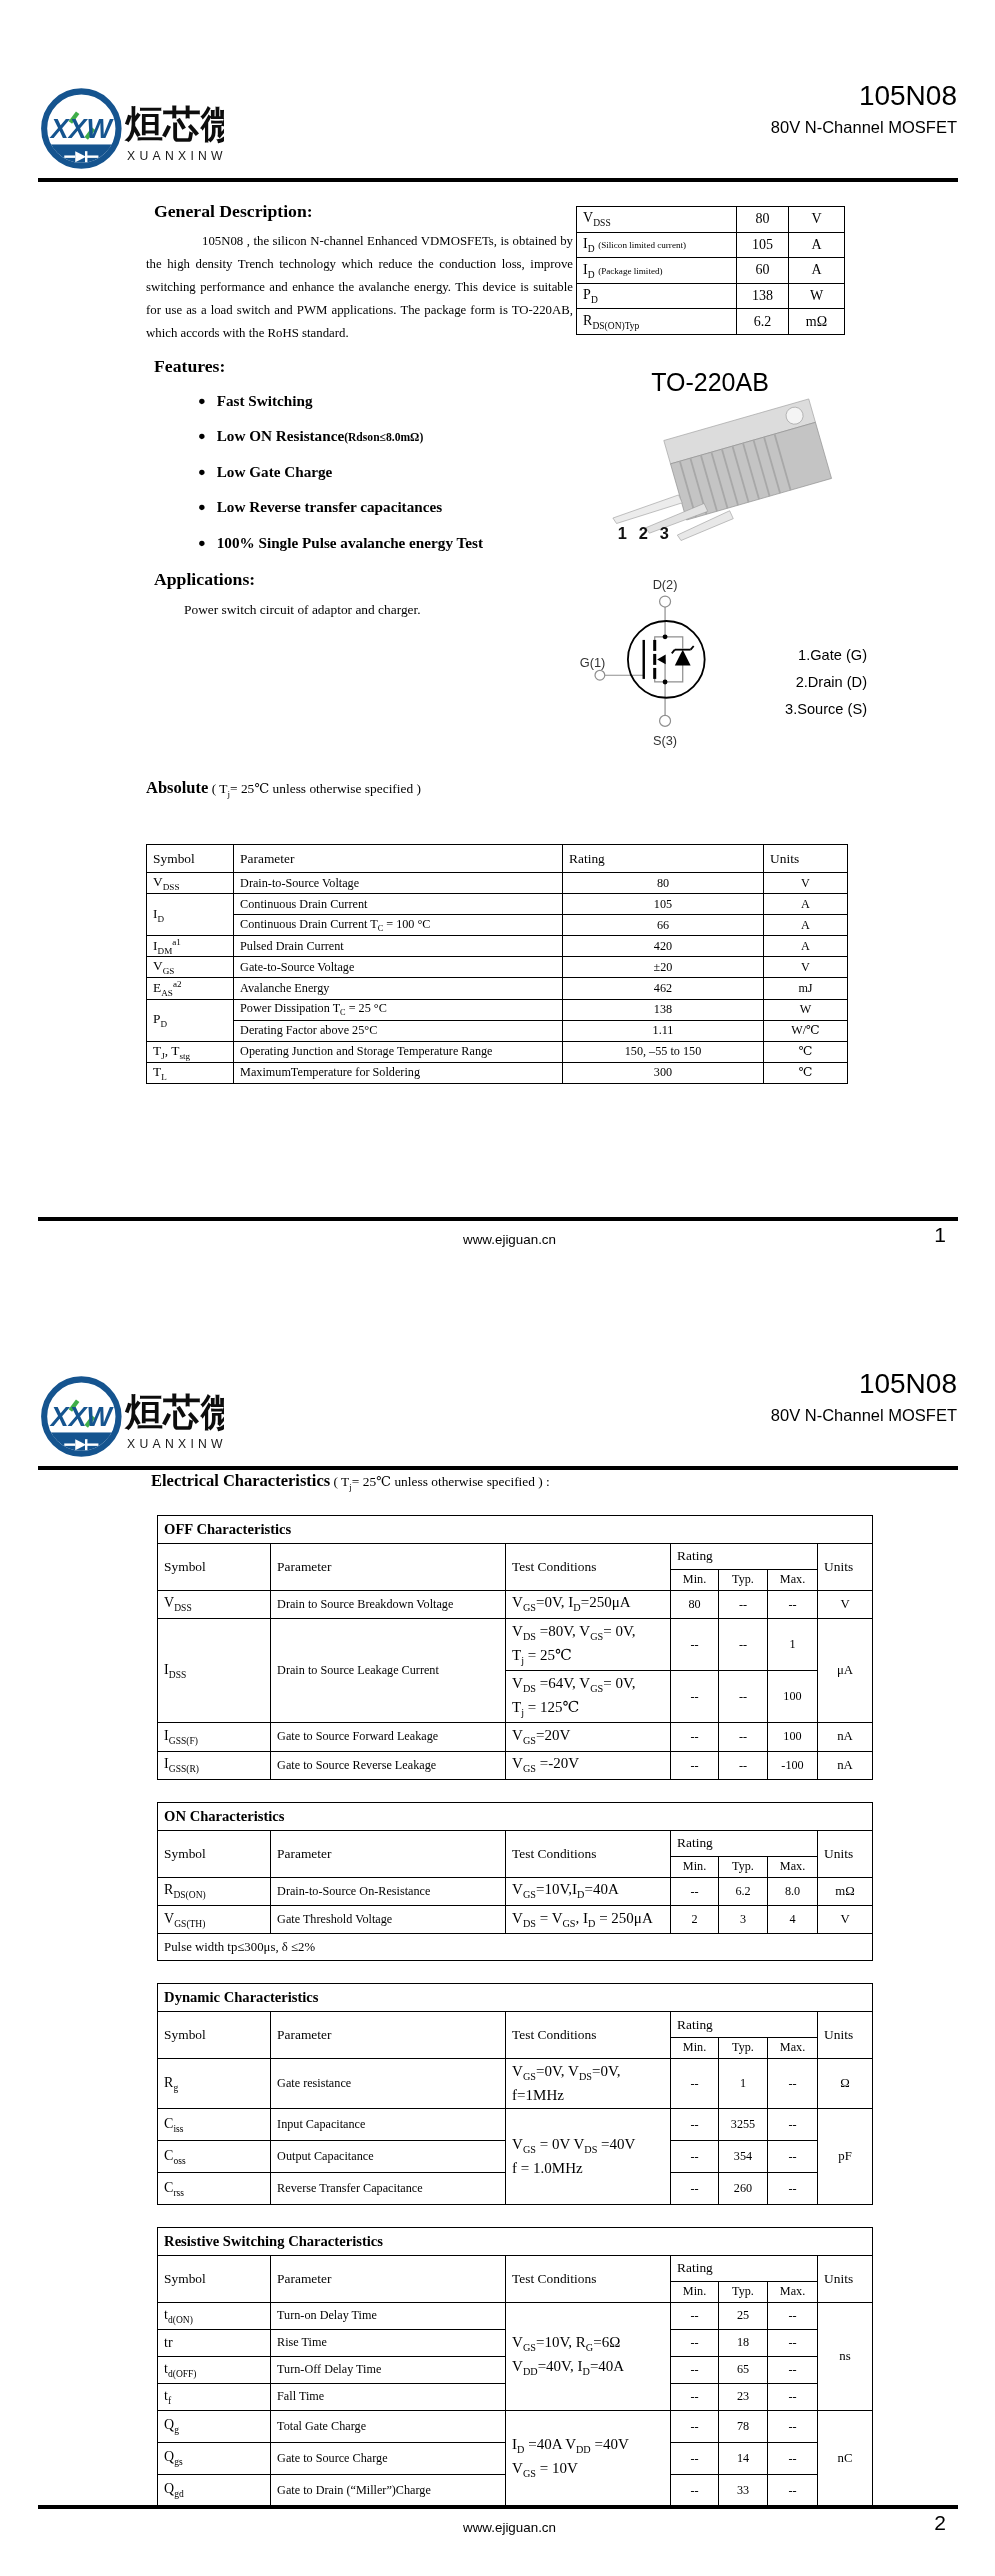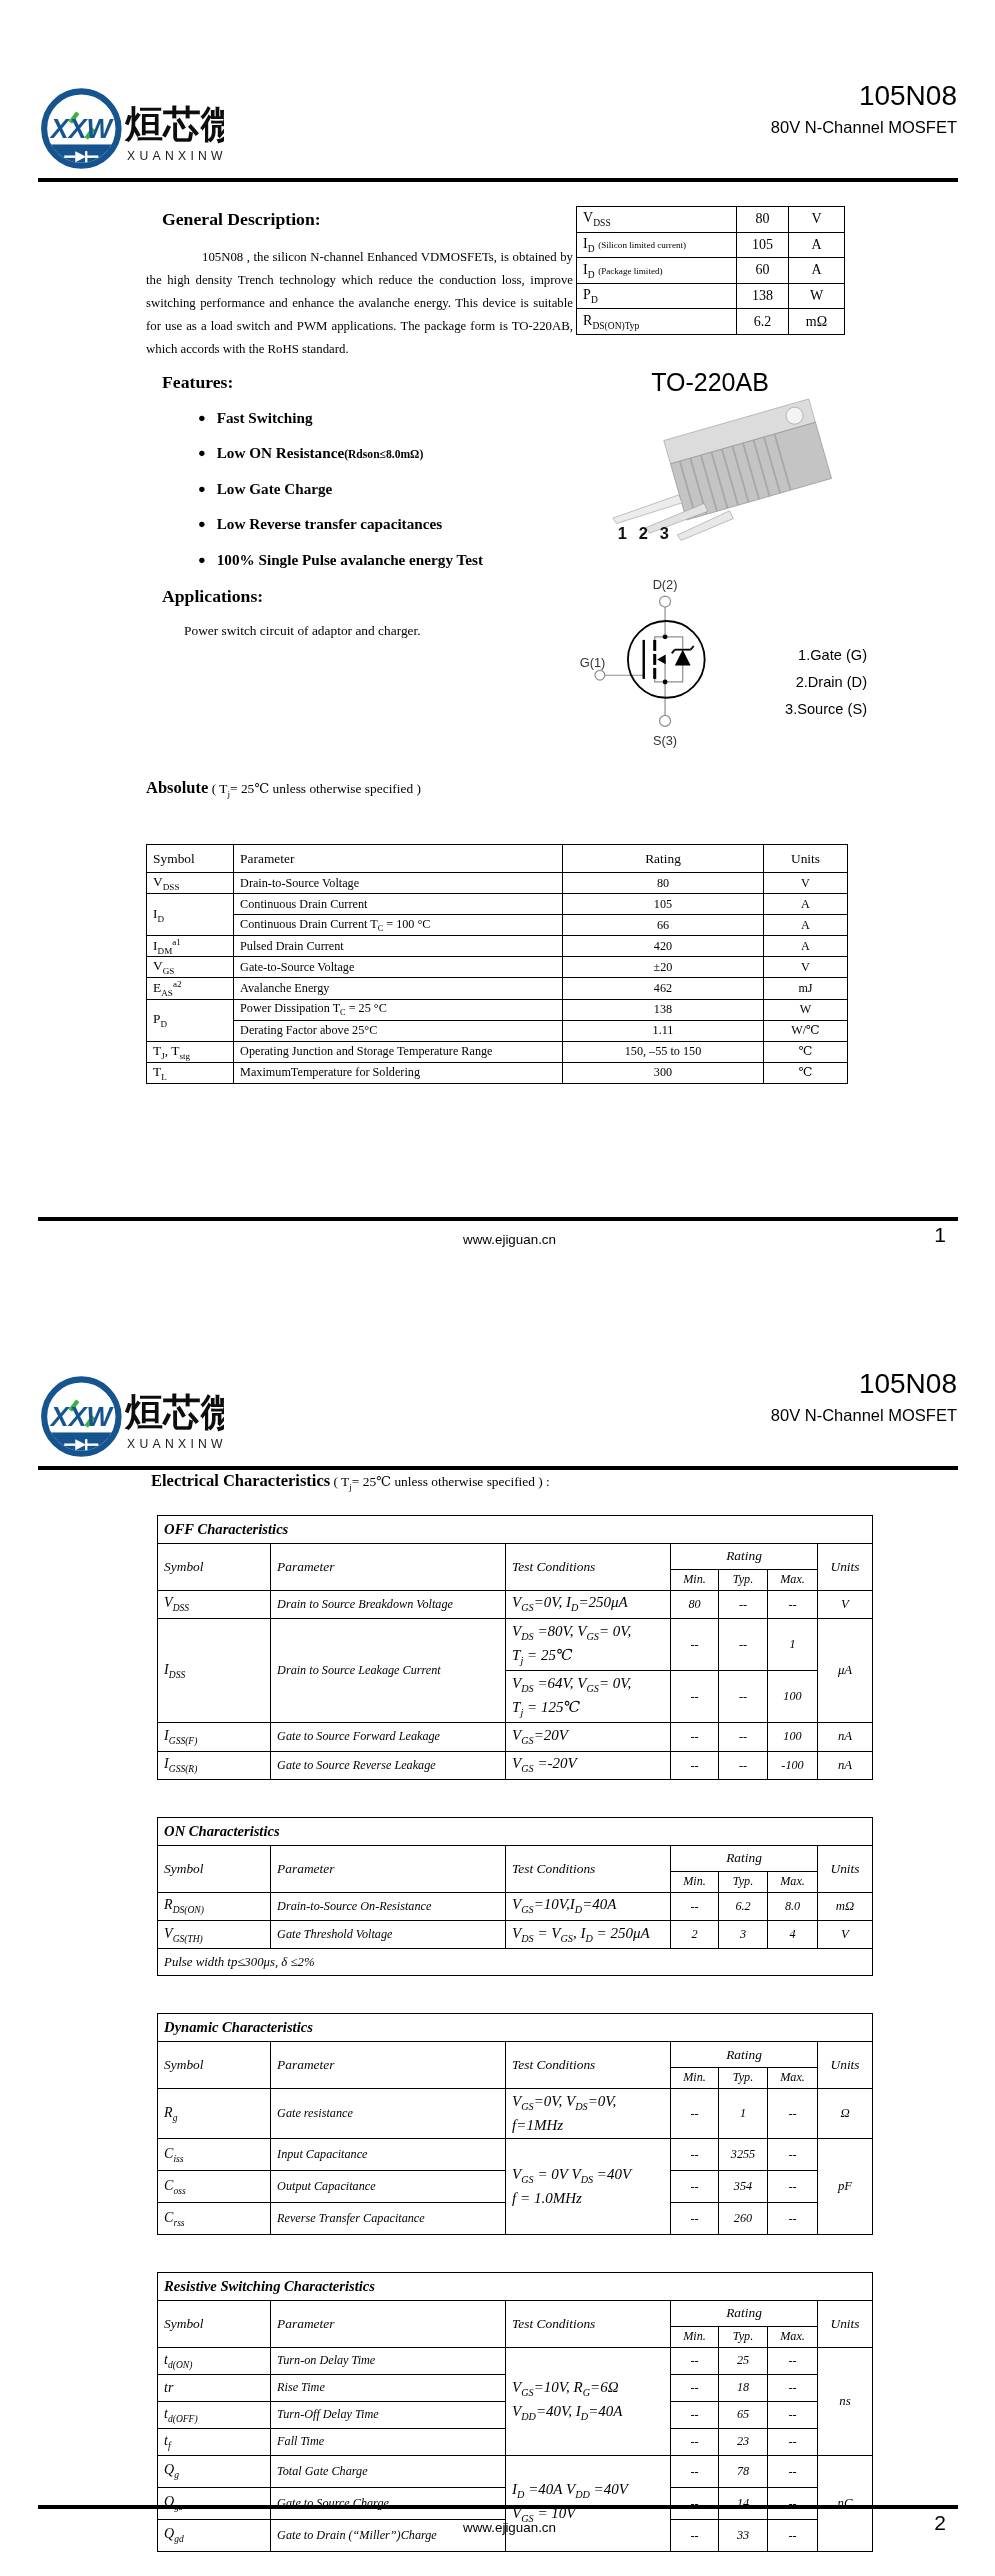--- a/index.html
+++ b/index.html
@@ -15,21 +15,21 @@
              font-size:16.5px; }
   .hd-rule { position:absolute; left:38px; width:920px; top:178px; height:4.3px; background:#000; }
   .ft-rule { position:absolute; left:38px; width:920px; top:1217px; height:4.3px; background:#000; }
   .ft-url  { position:absolute; left:12px; width:100%; top:1232px; text-align:center;
              font-family:"Liberation Sans","DejaVu Sans",sans-serif; font-size:13.4px; }
   .ft-page { position:absolute; right:49px; top:1223px; font-family:"Liberation Sans","DejaVu Sans",sans-serif;
              font-size:21px; }
 
   
   .col-left { position:absolute; left:146px; top:193px; width:427px; }
-  .sec-title { font-size:17.7px; font-weight:bold; margin:16px; }
+  .sec-title { font-size:17.7px; font-weight:bold; margin:8px; }
   .gd-body { font-size:12.8px; line-height:23px; text-align:justify; margin:4.9px 0 0 0; text-indent:56px; }
   .feat-list { margin-top:14.6px; }
   .feat-item { padding-left:52px; font-size:15.2px; font-weight:bold; margin-bottom:15.2px; line-height:18.3px; }
   .bullet { display:inline-block; margin-right:11px; font-size:12.8px; transform:translateY(-1.2px); }
   .feat-note { font-size:11.6px; }
   .apps-title { margin-top:2.4px; }
   .apps-body { font-size:13.4px; margin:12.2px 0 0 38px; }
 
   
   .qs-table { position:absolute; left:576px; top:206px; width:268px; border-collapse:collapse;
@@ -48,28 +48,28 @@
 
   
   .abs-head { position:absolute; left:146px; top:778px; font-size:13.4px; }
   .abs-head b { font-size:16.5px; }
   .abs-table { position:absolute; left:146px; top:844px; width:701px; border-collapse:collapse;
                table-layout:fixed; border:1.8px solid #000; }
   .abs-table td { border:1.2px solid #000; padding:0.6px 6.1px; height:21px; }
   .abs-table tr.hd td { height:28px; font-size:13.4px; }
   .a-sym { font-size:13.4px; } .a-par { font-size:12.2px; }
   .a-val, .a-unit { text-align:center; font-size:12.2px; }
-  .ctr { text-align:center; }
+  .ctr { }
 
   
   .ec-head { position:absolute; left:151px; top:183px; font-size:13.4px; }
   .ec-head b { font-size:16.5px; }
   .char-wrap { position:absolute; left:157px; top:227px; width:714px; }
   table.char { width:714px; border-collapse:collapse; table-layout:fixed; border:1.8px solid #000;
-               margin-bottom:37px;font-style:italic; }
+               margin-bottom:22px; }
   table.char td { border:1.2px solid #000; padding:1.8px 6.1px; }
   table.char tr.sec td { font-size:14.6px; font-weight:bold; height:28px; border-bottom:1.8px solid #000; }
   table.char tr.ch1 td { font-size:13.4px; height:25.6px; }
   table.char tr.ch2 td { font-size:12.2px; height:21px; text-align:center; }
   .c-sym { font-size:14px; } .c-par { font-size:12.2px; }
   .c-cond { font-size:15px; line-height:1.45; }
   .c-val { font-size:12.2px; text-align:center; }
   .c-unit { font-size:12.8px; text-align:center; }
   table.char tr.d td { height:27px; }
   table.char tr.t td { height:32px; }

